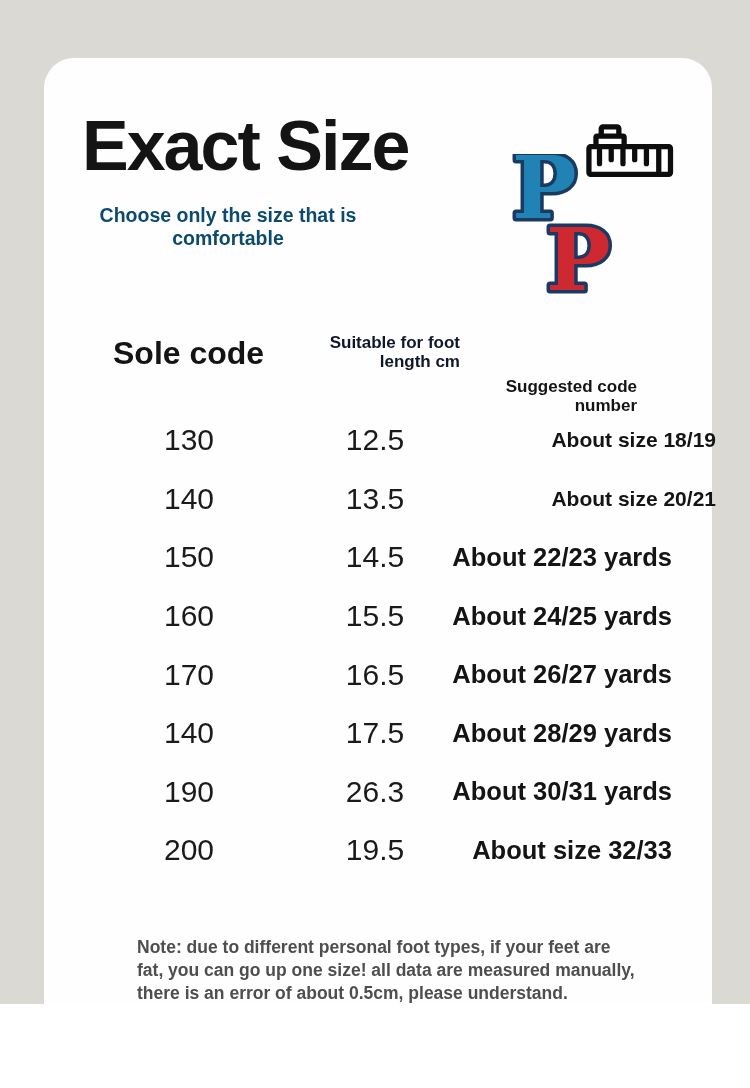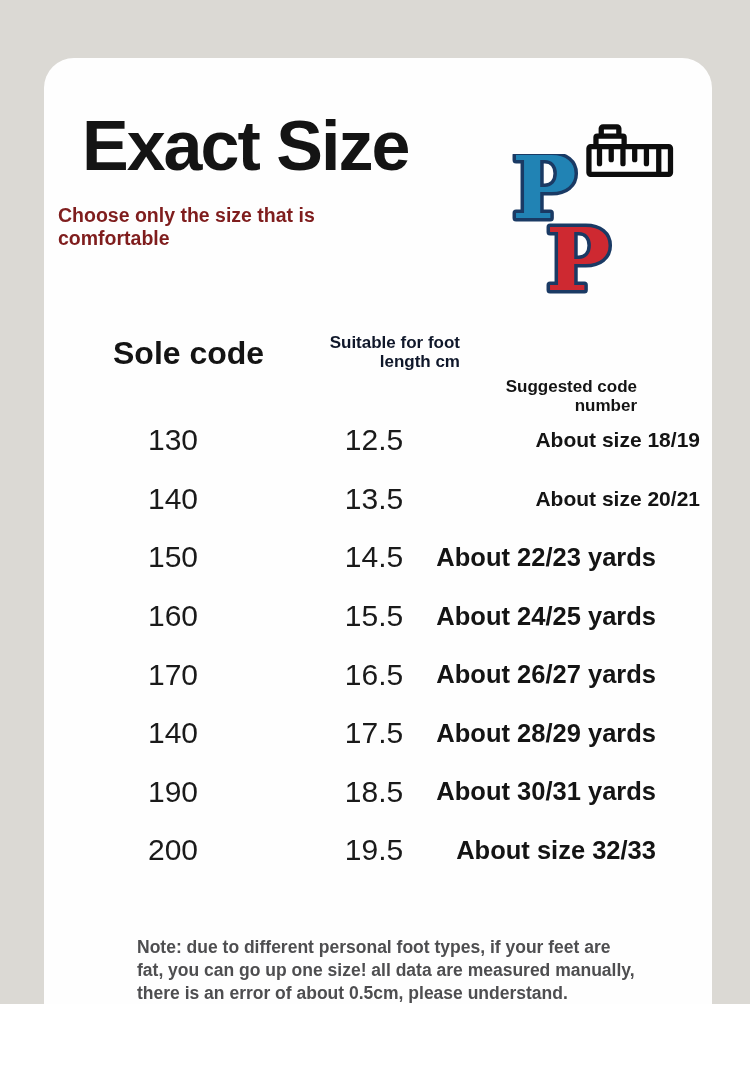--- a/index.html
+++ b/index.html
@@ -25,25 +25,25 @@
     line-height: 76px;
     font-weight: 900;
     letter-spacing: -2px;
     color: #141414;
     white-space: nowrap;
   }
   .subtitle {
     position: absolute;
     left: 14px; top: 146px;
     width: 340px;
-    text-align: left;
+    text-align: center;
     font-size: 19.5px;
     line-height: 22.5px;
     font-weight: 700;
-    color: #7f1d1d;
+    color: #0c4a6e;
   }
   .logo-ruler {
     position: absolute;
     left: 542px; top: 64px;
     width: 88px; height: 60px;
   }
   .logo-pp {
     position: absolute;
     left: 468px; top: 96px;
     width: 104px; height: 148px;
@@ -72,38 +72,39 @@
     font-size: 17px;
     line-height: 18.5px;
     font-weight: 700;
     color: #141414;
     margin-top: 44px;
   }
   .rows {
     position: absolute;
     left: 0; top: 353px;
     width: 668px;
+    padding-left: 16px;
   }
   .trow { position: relative; height: 58.6px; }
   .cell {
     position: absolute;
     top: 0; height: 100%;
     display: flex;
     align-items: center;
     color: #1a1a1a;
     white-space: nowrap;
   }
   .c1 {
     left: 69px; width: 120px;
     justify-content: center;
     font-size: 30px;
     font-weight: 400;
   }
   .c2 {
-    left: 280px; width: 100px;
+    left: 265px; width: 100px;
     justify-content: center;
     font-size: 30px;
     font-weight: 400;
   }
   .c3 {
     right: 56px;
     justify-content: flex-end;
     font-size: 25.5px;
     font-weight: 700;
     color: #141414;
@@ -201,21 +202,21 @@
           <div class="cell c2">16.5</div>
           <div class="cell c3">About 26/27 yards</div>
         </div>
         <div class="trow">
           <div class="cell c1">140</div>
           <div class="cell c2">17.5</div>
           <div class="cell c3">About 28/29 yards</div>
         </div>
         <div class="trow">
           <div class="cell c1">190</div>
-          <div class="cell c2">18.5</div>
+          <div class="cell c2">26.3</div>
           <div class="cell c3">About 30/31 yards</div>
         </div>
         <div class="trow">
           <div class="cell c1">200</div>
           <div class="cell c2">19.5</div>
           <div class="cell c3">About size 32/33</div>
         </div>
       </div>
 
     <div class="note">

